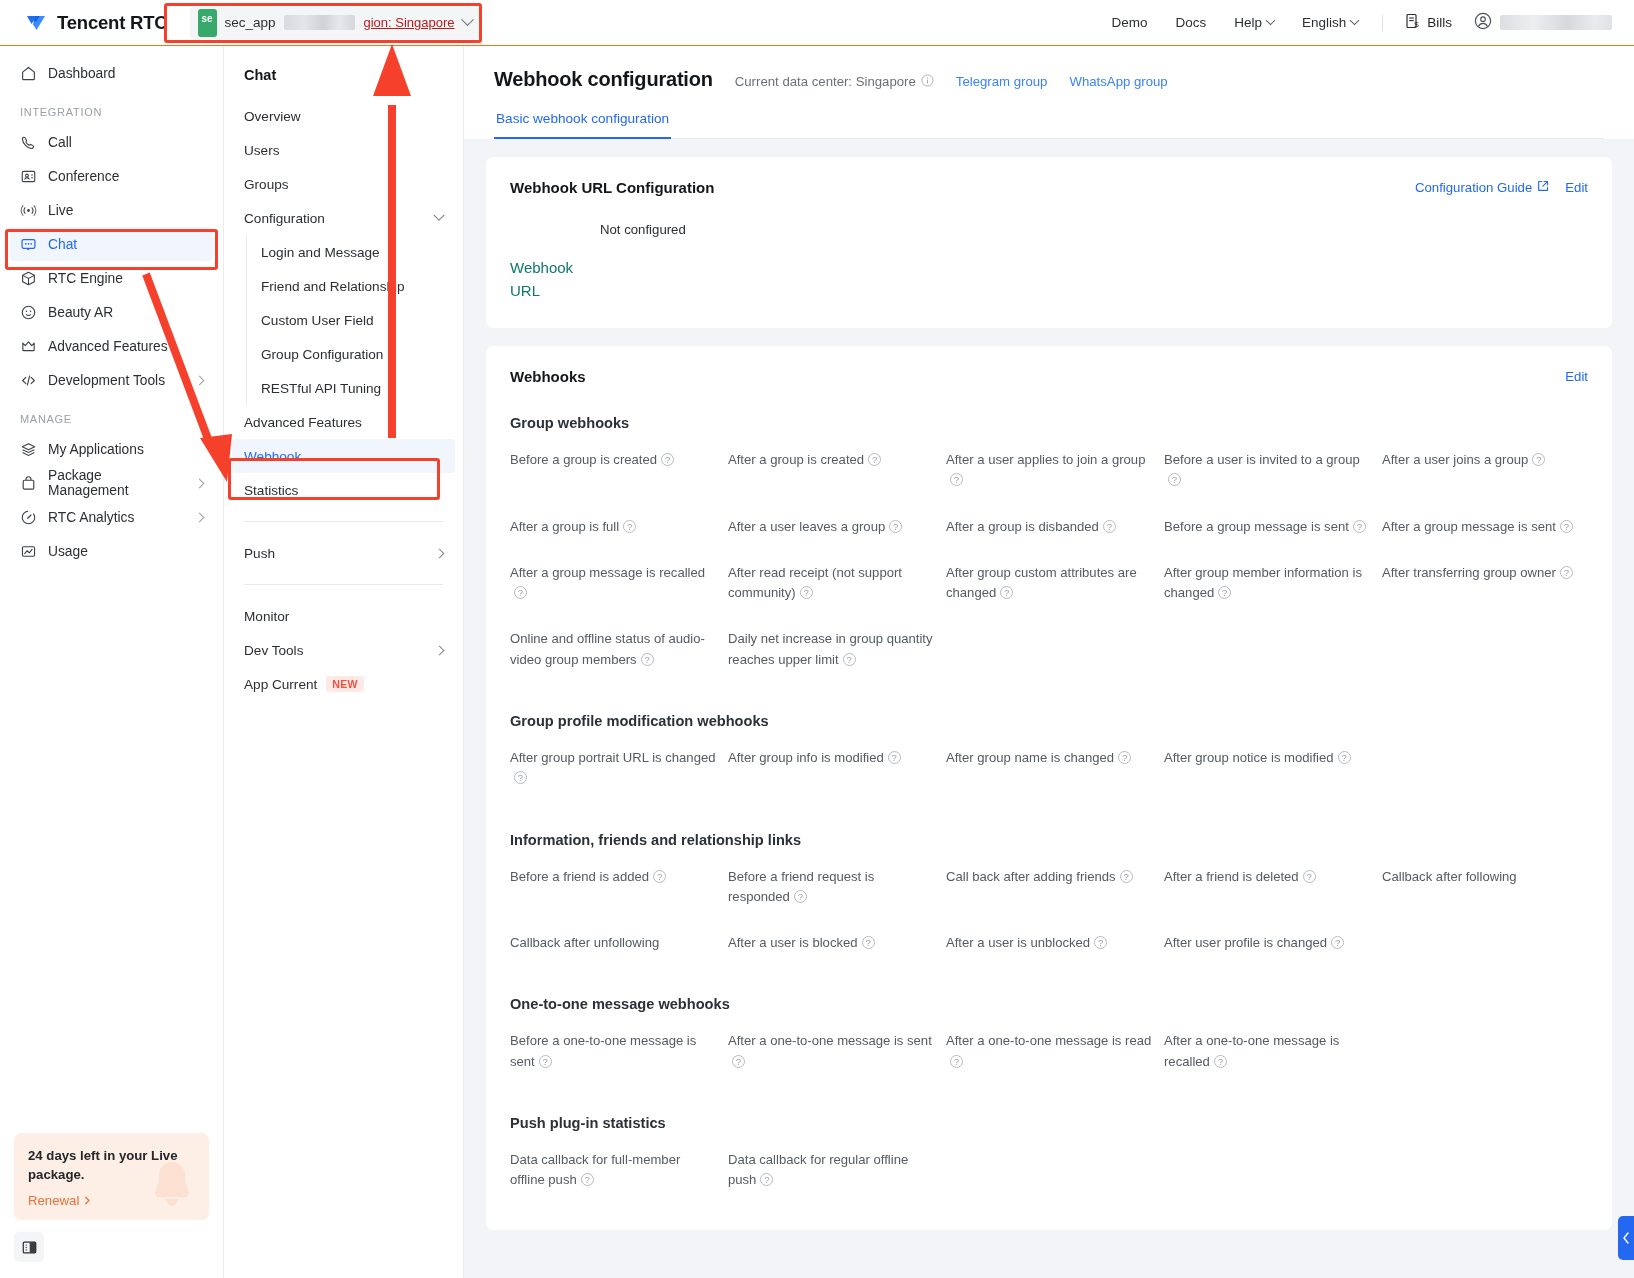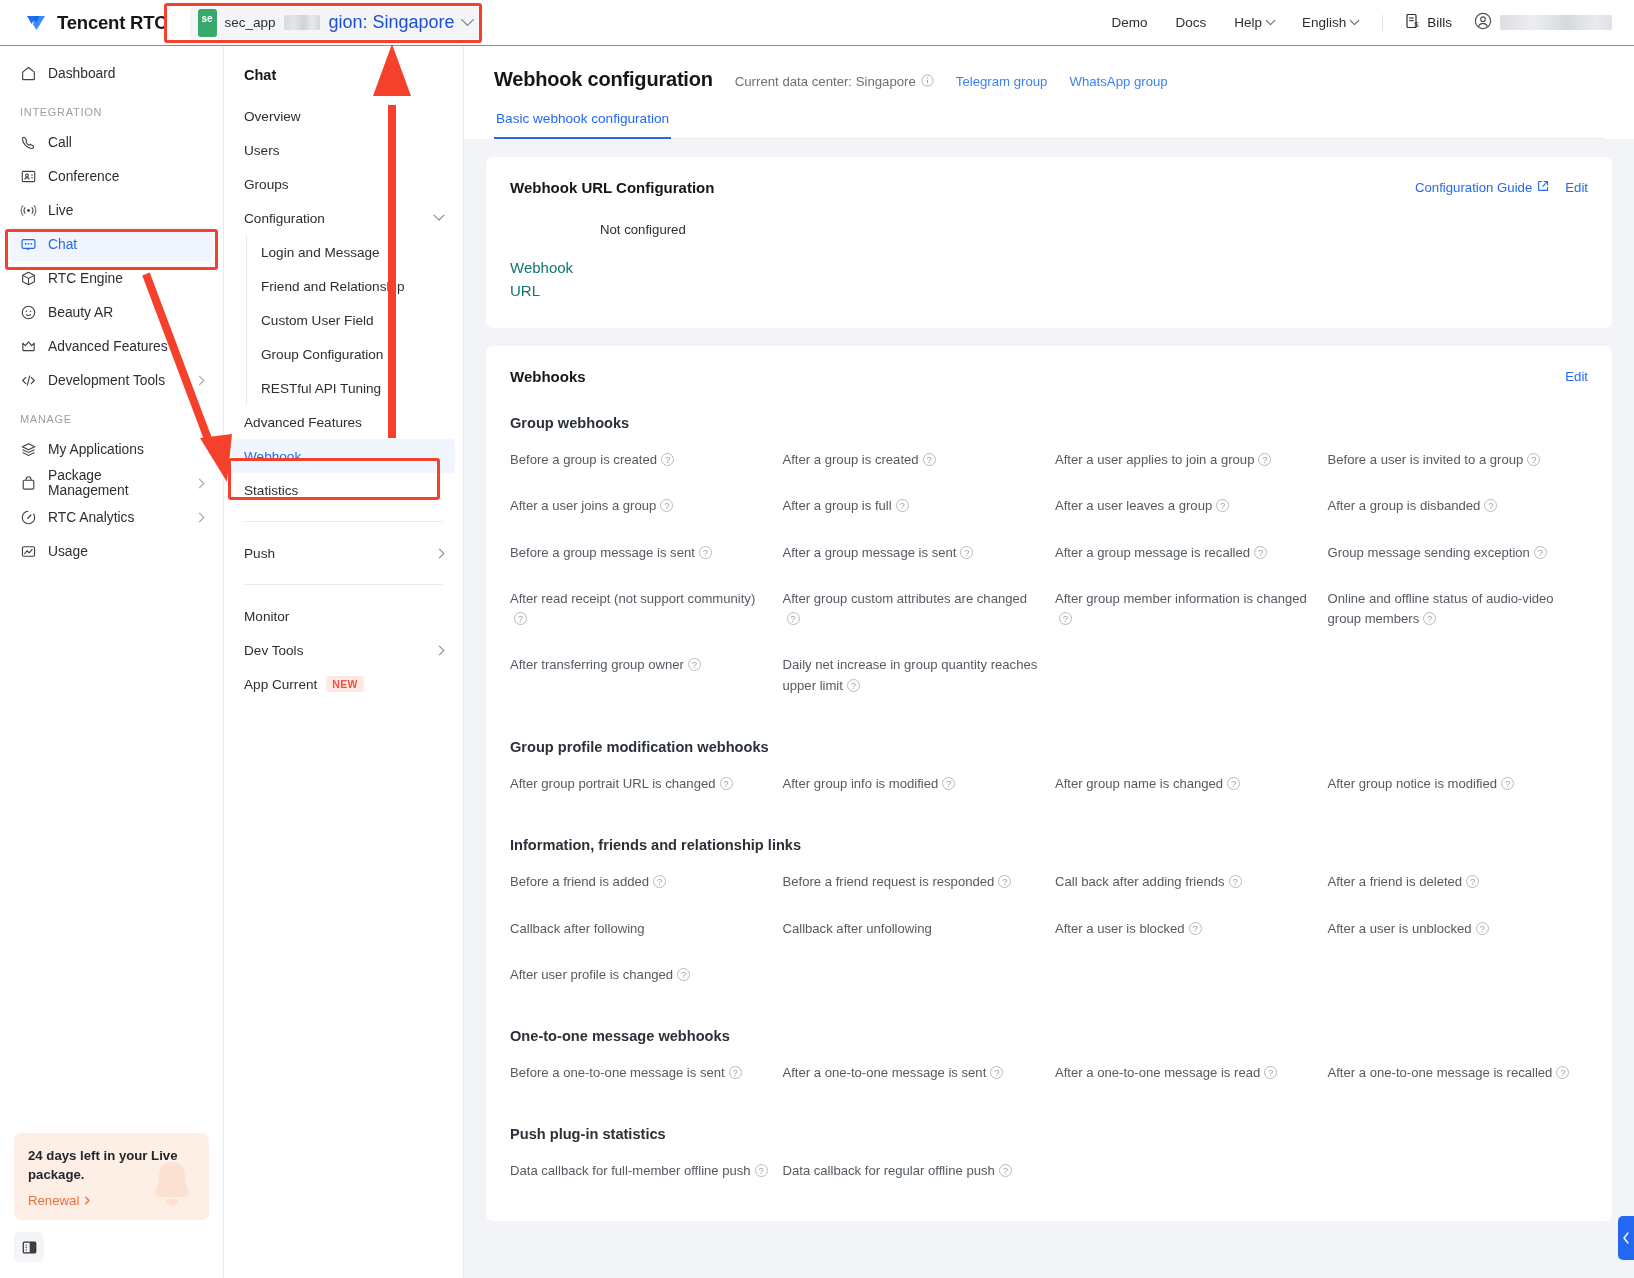--- a/index.html
+++ b/index.html
@@ -37,21 +37,21 @@
     width: 19px; height: 28px; border-radius: 3px;
     background: #36a96b; color: #fff;
     font-size: 10px; line-height: 19px; text-align: center; font-weight: 600;
   }
   .app-name { font-size: 13.5px; color: #2b2f33; white-space: nowrap; }
   .redact {
     height: 15px; border-radius: 2px;
     background: linear-gradient(90deg,#d8dadd 0%,#e3e5e8 28%,#cfd2d6 55%,#e6e8ea 78%,#d4d7da 100%);
     flex: 1;
   }
-  .app-region { font-size: 18px; color: #1d4ed8; white-space: nowrap; }
+  .app-region { font-size: 13px; color: #b91c1c; white-space: nowrap; text-decoration: underline; }
   .caret-down {
     margin-left: auto; width: 9px; height: 9px;
     border-right: 1.6px solid #70767c; border-bottom: 1.6px solid #70767c;
     transform: rotate(45deg) translate(-2px,-2px);
   }
 
   .top-right { margin-left: auto; display: flex; align-items: center; gap: 0; }
   .top-link {
     font-size: 13.5px; color: #2b2f33; padding: 0 14px;
     display: flex; align-items: center; gap: 5px; cursor: pointer;
@@ -162,21 +162,21 @@
   .card-title { font-size: 15px; font-weight: bold; color: #14171a; }
   .card-actions { margin-left: auto; display: flex; align-items: center; gap: 16px; }
   .act-link { font-size: 13.2px; color: #2468f2; display: flex; align-items: center; gap: 5px; cursor: pointer; }
 
   .kv { display: flex; margin-top: 26px; }
   .kv-key { width: 76px; font-size: 15px; color: #0f766e; line-height: 1.5; margin-top: 35px; }
   .kv-val { font-size: 13.2px; color: #2b2f33; margin-left: 14px; }
 
   .sec-title { font-size: 14.6px; font-weight: bold; color: #2b3138; margin: 30px 0 0 0; }
   .hooks {
-    display: grid; grid-template-columns: repeat(4, 1fr);
+    display: grid; grid-template-columns: repeat(5, 1fr);
     column-gap: 12px; row-gap: 0px; margin-top: 6px;
   }
   .hook {
     font-size: 13.1px; color: #545b62; line-height: 1.55;
     padding: 13px 0 13px 0; cursor: pointer;
   }
   .qm {
     display: inline-block; width: 13px; height: 13px; border-radius: 50%;
     border: 1px solid #b6bbc0; color: #9aa0a6; font-size: 9.5px; line-height: 11.5px;
     text-align: center; vertical-align: 1px; margin-left: 4px; font-family: "Liberation Sans", sans-serif;
@@ -563,26 +563,25 @@
                 <div class="hook"><span>After a group is created</span><span class="qm">?</span></div>
                 <div class="hook"><span>After a user applies to join a group</span><span class="qm">?</span></div>
                 <div class="hook"><span>Before a user is invited to a group</span><span class="qm">?</span></div>
                 <div class="hook"><span>After a user joins a group</span><span class="qm">?</span></div>
                 <div class="hook"><span>After a group is full</span><span class="qm">?</span></div>
                 <div class="hook"><span>After a user leaves a group</span><span class="qm">?</span></div>
                 <div class="hook"><span>After a group is disbanded</span><span class="qm">?</span></div>
                 <div class="hook"><span>Before a group message is sent</span><span class="qm">?</span></div>
                 <div class="hook"><span>After a group message is sent</span><span class="qm">?</span></div>
                 <div class="hook"><span>After a group message is recalled</span><span class="qm">?</span></div>
-                <div class="hook"><span>Group message sending exception</span><span class="qm">?</span></div>
                 <div class="hook"><span>After read receipt (not support community)</span><span class="qm">?</span></div>
                 <div class="hook"><span>After group custom attributes are changed</span><span class="qm">?</span></div>
                 <div class="hook"><span>After group member information is changed</span><span class="qm">?</span></div>
+                <div class="hook"><span>After transferring group owner</span><span class="qm">?</span></div>
                 <div class="hook"><span>Online and offline status of audio-video group members</span><span class="qm">?</span></div>
-                <div class="hook"><span>After transferring group owner</span><span class="qm">?</span></div>
                 <div class="hook"><span>Daily net increase in group quantity reaches upper limit</span><span class="qm">?</span></div>
               </div>
               <div class="sec-title">Group profile modification webhooks</div>
               <div class="hooks">
                 <div class="hook"><span>After group portrait URL is changed</span><span class="qm">?</span></div>
                 <div class="hook"><span>After group info is modified</span><span class="qm">?</span></div>
                 <div class="hook"><span>After group name is changed</span><span class="qm">?</span></div>
                 <div class="hook"><span>After group notice is modified</span><span class="qm">?</span></div>
               </div>
               <div class="sec-title">Information, friends and relationship links</div>

